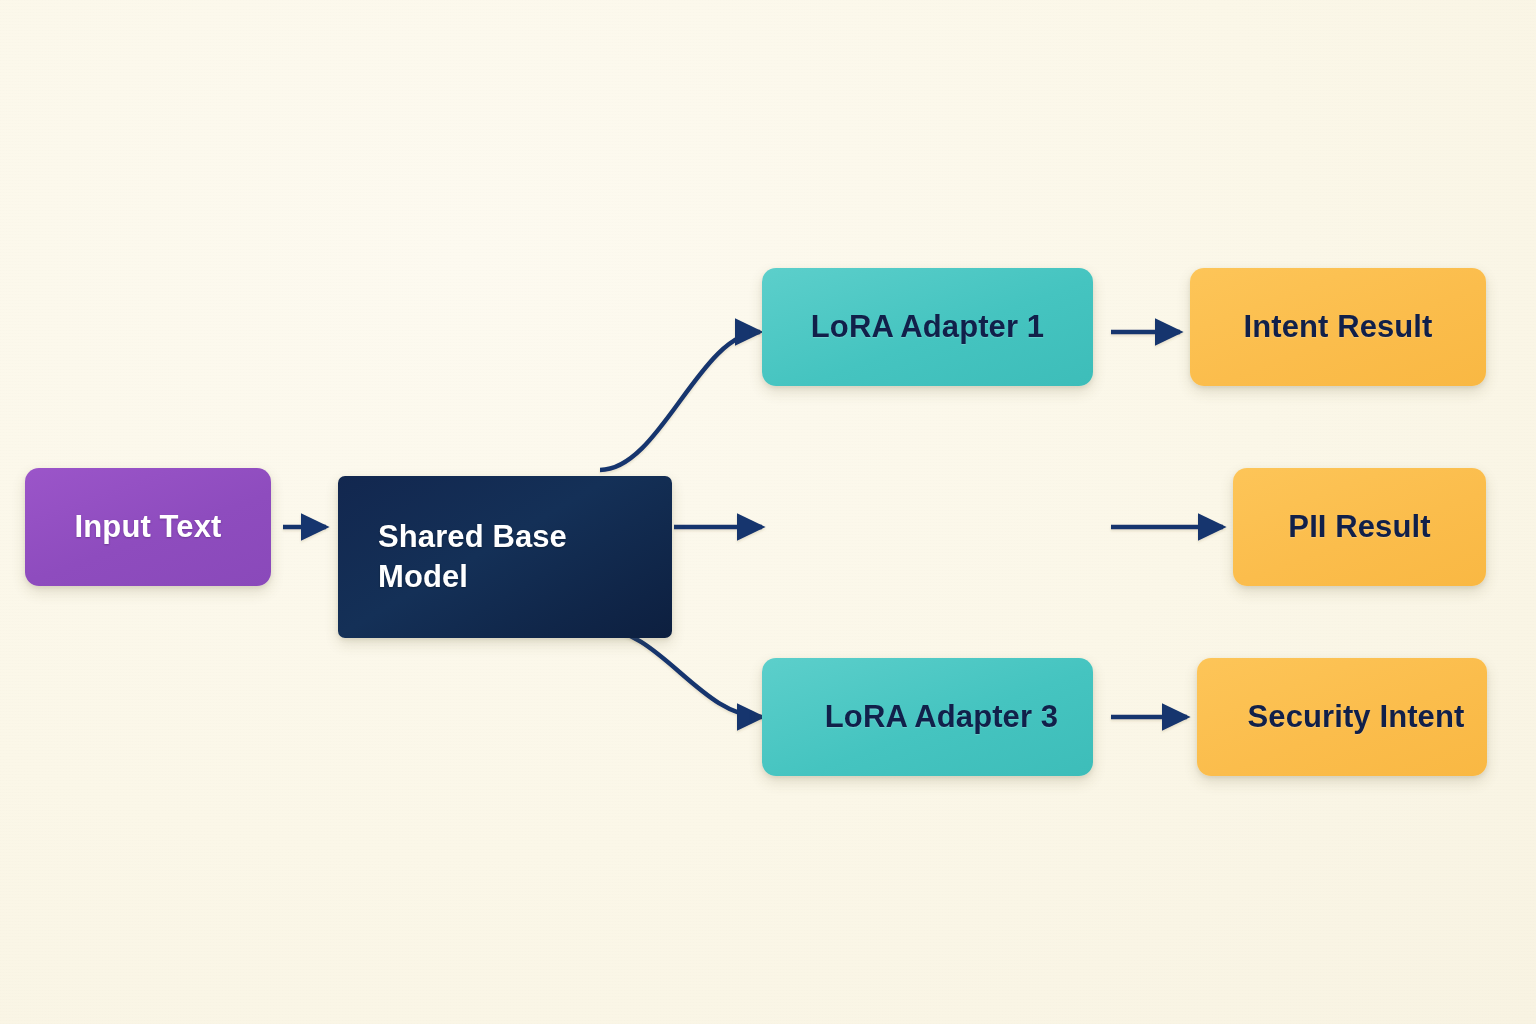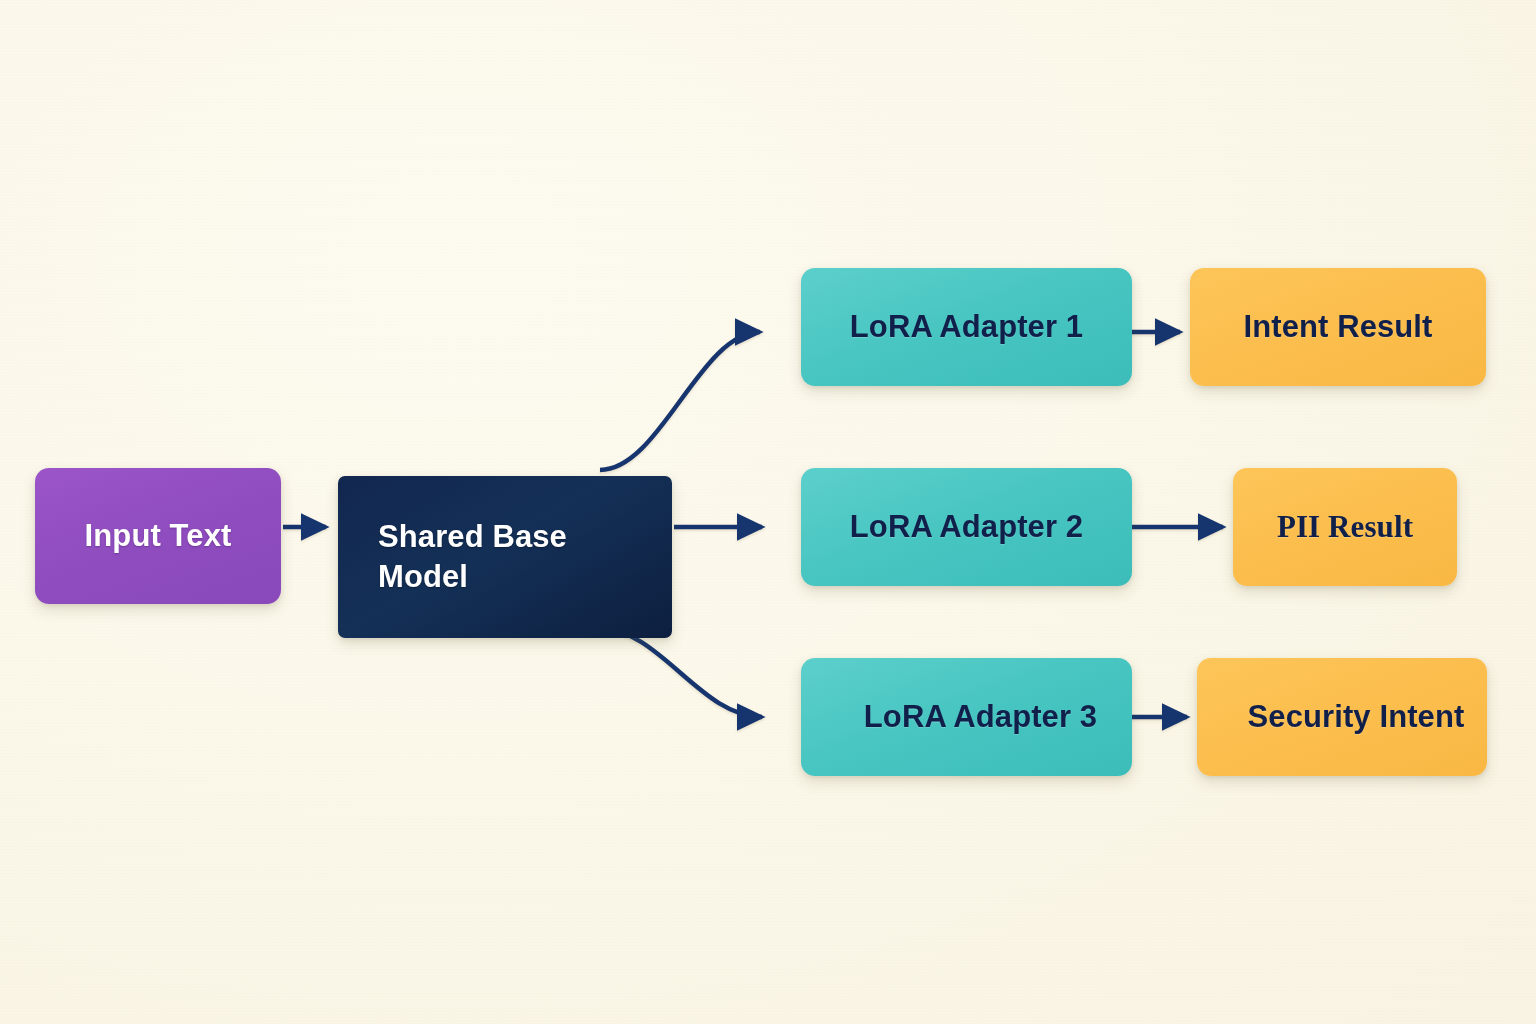--- a/index.html
+++ b/index.html
@@ -51,22 +51,22 @@
   .node .lbl {
     display: block;
     width: 100%;
     font-size: 31px;
     font-weight: 600;
     line-height: 1.28;
     white-space: pre-line;
   }
   
   .node.input-node {
-    left: 35px;  top: 468px;
-    width: 246px; height: 136px;
+    left: 25px;  top: 468px;
+    width: 246px; height: 118px;
     background: linear-gradient(160deg, #9b55c9 0%, #8e4cbe 55%, #8a49ba 100%);
     justify-content: center;
   }
   .node.input-node .lbl {
     color: #ffffff;
     text-align: center;
     text-shadow: 0 1px 2px rgba(40,10,60,.30);
   }
   
   .node.base-node {
@@ -76,21 +76,21 @@
     background: linear-gradient(150deg, #12274f 0%, #143057 45%, #0d1f3f 100%);
     padding: 0 0 0 40px;
   }
   .node.base-node .lbl {
     color: #ffffff;
     text-align: left;
     text-shadow: 0 1px 2px rgba(0,0,0,.35);
   }
   
   .node.adapter-node {
-    left: 801px;
+    left: 762px;
     width: 331px; height: 118px;
     background: linear-gradient(160deg, #5ccfcb 0%, #45c4c0 55%, #3dbdb9 100%);
     justify-content: center;
   }
   .node.adapter-node .lbl {
     color: #11204a;
     text-align: center;
     text-shadow: 0 1px 1px rgba(255,255,255,.20);
   }
   
@@ -102,21 +102,21 @@
   .node.result-node .lbl {
     color: #11204a;
     text-align: center;
     text-shadow: 0 1px 1px rgba(255,255,255,.22);
   }
   .row1 { top: 268px; }
   .row2 { top: 468px; }
   .row3 { top: 658px; padding-left: 28px; }
 
   .result-node.row1 { left: 1190px; width: 296px; justify-content: center; }
-  .result-node.row2 { left: 1233px; width: 224px; font-family: Liberation Serif, serif; }
+  .result-node.row2 { left: 1233px; width: 253px; }
   .result-node.row3 { left: 1197px; width: 290px; }
 </style>
 </head>
 <body>
 
 <div id="canvas">
 
   <svg class="edges" viewBox="0 0 1536 1024" xmlns="http://www.w3.org/2000/svg">
     <defs>
       <marker id="ah" markerWidth="7" markerHeight="7" refX="5.6" refY="3.5" orient="auto" markerUnits="strokeWidth">
@@ -151,23 +151,20 @@
 
   <div class="node base-node">
     <span class="lbl">Shared Base
 Model</span>
   </div>
 
   <div class="node adapter-node row1">
     <span class="lbl">LoRA Adapter 1</span>
   </div>
 
-  <div class="node adapter-node row2">
-    <span class="lbl">LoRA Adapter 2</span>
-  </div>
 
   <div class="node adapter-node row3">
     <span class="lbl">LoRA Adapter 3</span>
   </div>
 
   <div class="node result-node row1">
     <span class="lbl">Intent Result</span>
   </div>
 
   <div class="node result-node row2">

